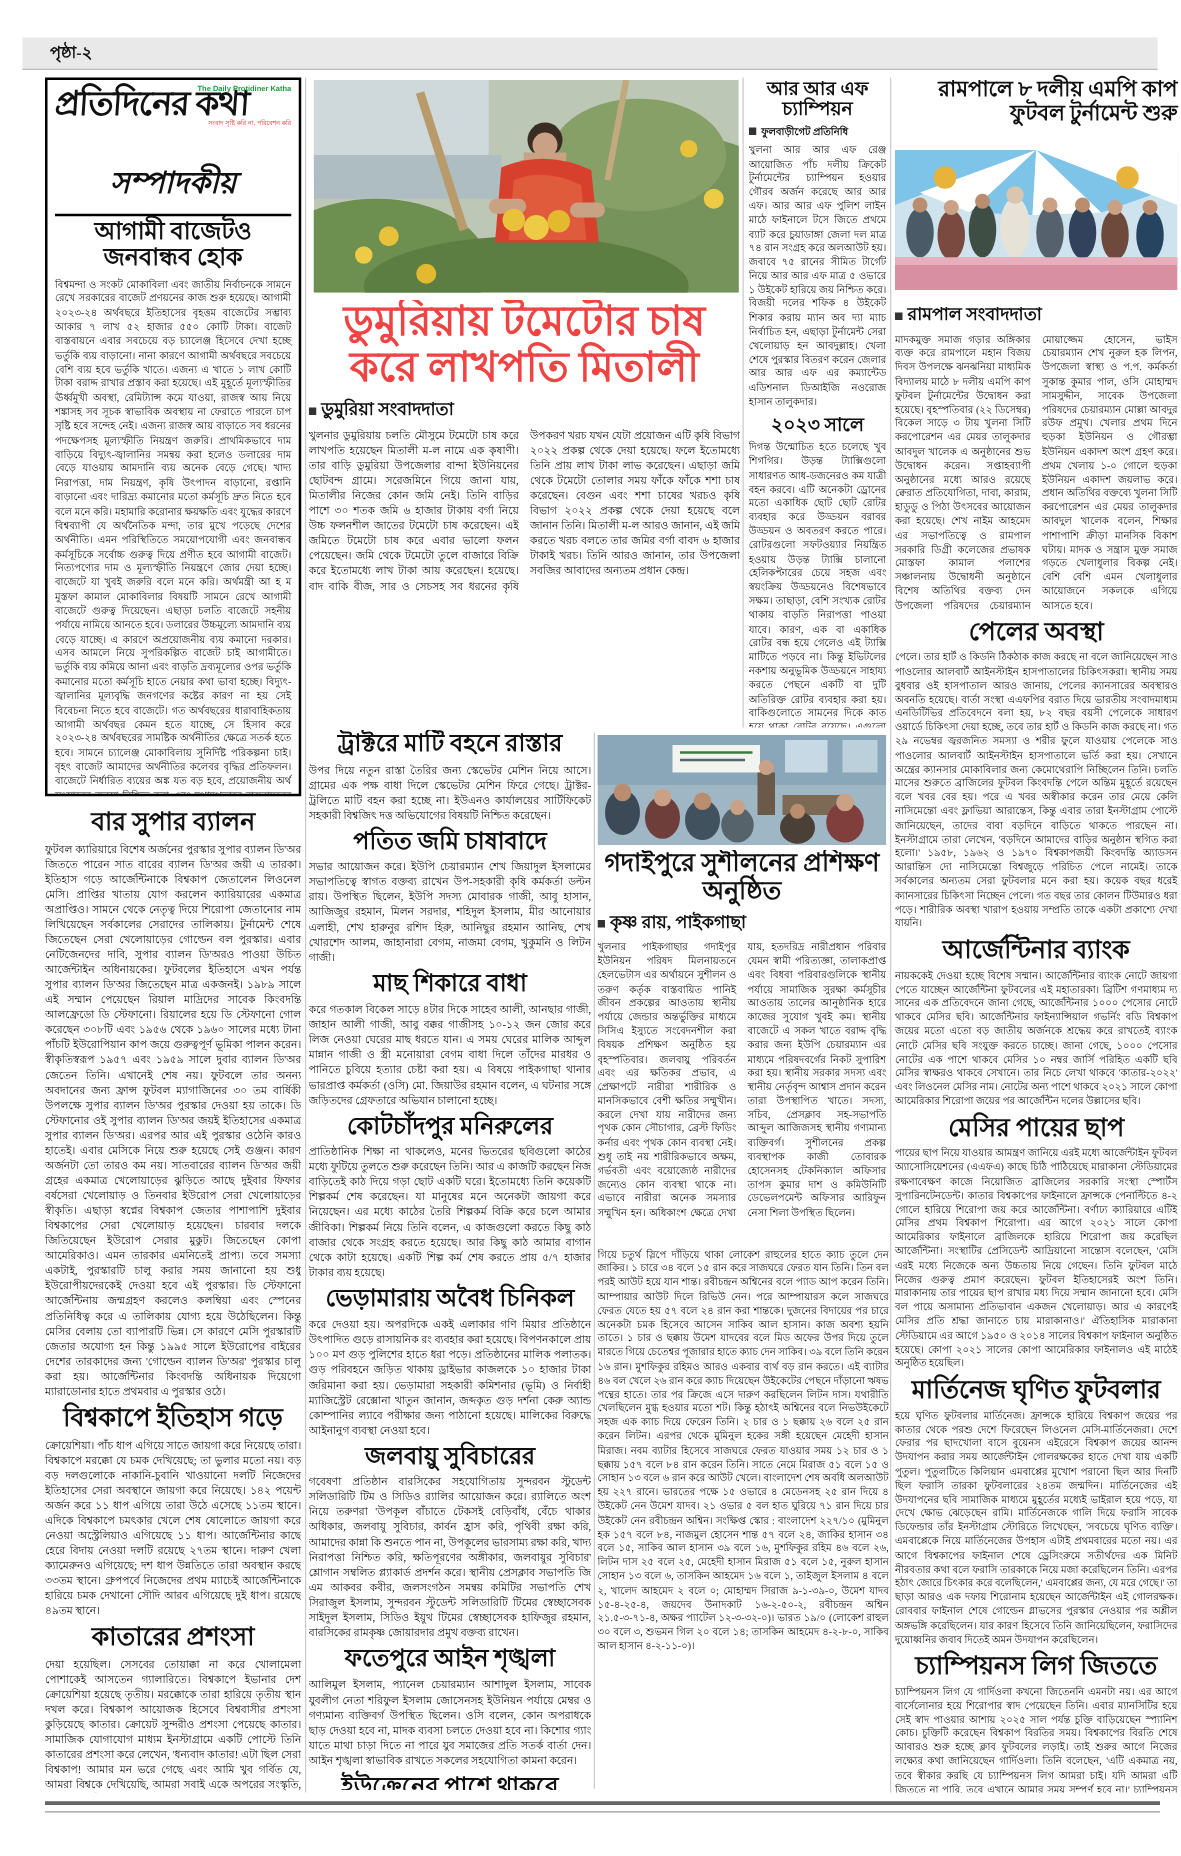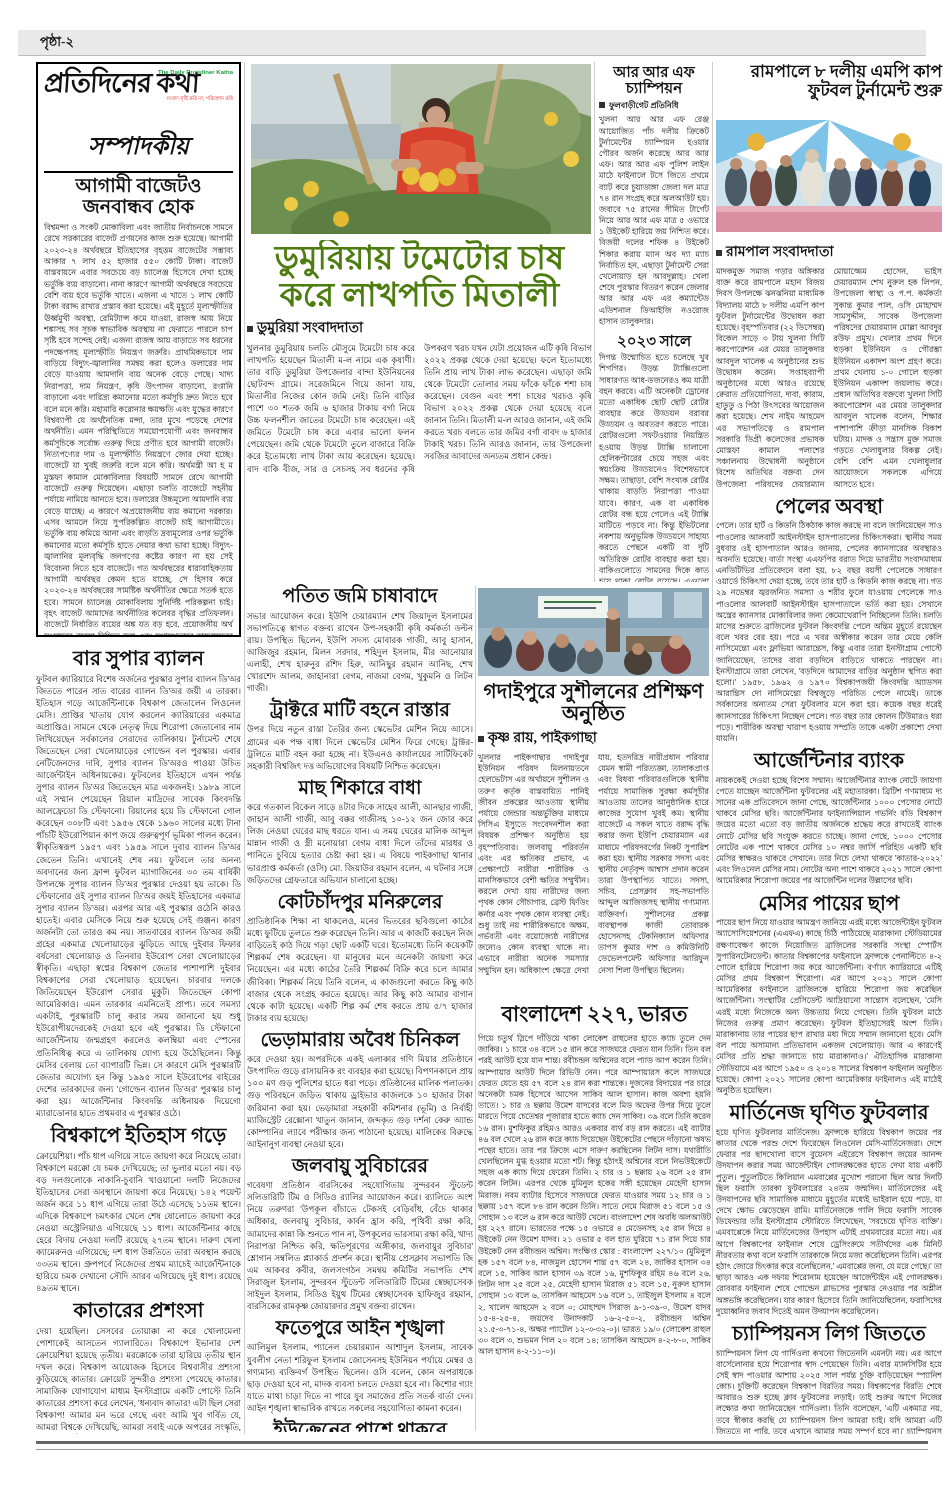--- a/index.html
+++ b/index.html
@@ -29,21 +29,21 @@
   .sec .h1{font-weight:bold;text-align:center;line-height:1.08;margin:2px 0 3px 0;}
   .h-col1{font-size:20px;}
   .h-mid{font-size:19px;}
   .h-right{font-size:20px;}
   .h-small{font-size:15px;}
   .h-cricket{font-size:21px;}
   .byline{font-size:14px;font-weight:bold;margin:2px 0 2px 0;}
   .byline .sq{display:inline-block;width:6px;height:6px;background:#333;margin-right:4px;}
   .cols2{column-count:2;column-gap:9px;}
   
-  .tomato-head{font-size:33px;font-weight:bold;color:#4d7c0f;text-align:center;line-height:1.12;}
+  .tomato-head{font-size:33px;font-weight:bold;color:#ef4444;text-align:center;line-height:1.12;}
   .rampal-head{font-size:17px;font-weight:bold;text-align:right;line-height:1.12;}
   .flowcol{overflow:hidden;}
   .vsep{background:#cccccc;width:1px;}
   .bottomrule{left:36px;top:1441px;width:892px;height:5px;border-top:3px solid #666;border-bottom:1px solid #999;}
   .photo{display:block;}
 </style>
 </head>
 <body>
 
 <div id="paper">
@@ -113,26 +113,26 @@
   </svg>
 
   <div class="abs" style="left:247px;top:240px;width:345px;height:342px;overflow:hidden;">
     <div class="tomato-head">ডুমুরিয়ায় টমেটোর চাষ করে লাখপতি মিতালী</div>
     <div class="byline"><span class="sq"></span><span>ডুমুরিয়া সংবাদদাতা</span></div>
     <div class="body cols2">খুলনার ডুমুরিয়ায় চলতি মৌসুমে টমেটো চাষ করে লাখপতি হয়েছেন মিতালী ম-ল নামে এক কৃষাণী। তার বাড়ি ডুমুরিয়া উপজেলার বান্দা ইউনিয়নের ছোটবন্দ গ্রামে। সরেজমিনে গিয়ে জানা যায়, মিতালীর নিজের কোন জমি নেই। তিনি বাড়ির পাশে ৩০ শতক জমি ৬ হাজার টাকায় বর্গা নিয়ে উচ্চ ফলনশীল জাতের টমেটো চাষ করেছেন। এই জমিতে টমেটো চাষ করে এবার ভালো ফলন পেয়েছেন। জমি থেকে টমেটো তুলে বাজারে বিক্রি করে ইতোমধ্যে লাখ টাকা আয় করেছেন। হয়েছে। বাদ বাকি বীজ, সার ও সেচসহ সব ধরনের কৃষি উপকরণ খরচ যখন যেটা প্রয়োজন এটি কৃষি বিভাগ ২০২২ প্রকল্প থেকে দেয়া হয়েছে। ফলে ইতোমধ্যে তিনি প্রায় লাখ টাকা লাভ করেছেন। এছাড়া জমি থেকে টমেটো তোলার সময় ফাঁকে ফাঁকে শশা চাষ করেছেন। বেগুন এবং শশা চাষের খরচও কৃষি বিভাগ ২০২২ প্রকল্প থেকে দেয়া হয়েছে বলে জানান তিনি। মিতালী ম-ল আরও জানান, এই জমি করতে খরচ বলতে তার জমির বর্গা বাবদ ৬ হাজার টাকাই খরচ। তিনি আরও জানান, তার উপজেলা সবজির আবাদের অন্যতম প্রধান কেন্দ্র।</div>
   </div>
 
   <div class="abs flowcol" style="left:247px;top:584px;width:226px;height:848px;">
     <div class="sec">
+      <div class="h1 h-mid">ট্রাক্টরে মাটি বহনে রাস্তার</div>
+      <div class="body">উপর দিয়ে নতুন রাস্তা তৈরির জন্য স্কেভেটর মেশিন নিয়ে আসে। গ্রামের এক পক্ষ বাধা দিলে স্কেভেটর মেশিন ফিরে গেছে। ট্রাক্টর-ট্রলিতে মাটি বহন করা হচ্ছে না। ইউএনও কার্যালয়ের সার্টিফিকেট সহকারী বিশ্বজিৎ দত্ত অভিযোগের বিষয়টি নিশ্চিত করেছেন।</div>
+    </div>
+    <div class="sec">
       <div class="h1 h-mid">পতিত জমি চাষাবাদে</div>
       <div class="body">সভার আয়োজন করে। ইউপি চেয়ারম্যান শেখ জিয়াদুল ইসলামের সভাপতিত্বে স্বাগত বক্তব্য রাখেন উপ-সহকারী কৃষি কর্মকর্তা ডল্টন রায়। উপস্থিত ছিলেন, ইউপি সদস্য মোবারক গাজী, আবু হাসান, আজিজুর রহমান, মিলন সরদার, শহিদুল ইসলাম, মীর আনোয়ার এলাহী, শেখ হারুনুর রশিদ হিরু, আনিছুর রহমান আনিছ, শেখ খোরশেদ আলম, জাহানারা বেগম, নাজমা বেগম, খুকুমনি ও লিটন গাজী।</div>
-    </div>
-    <div class="sec">
-      <div class="h1 h-mid">ট্রাক্টরে মাটি বহনে রাস্তার</div>
-      <div class="body">উপর দিয়ে নতুন রাস্তা তৈরির জন্য স্কেভেটর মেশিন নিয়ে আসে। গ্রামের এক পক্ষ বাধা দিলে স্কেভেটর মেশিন ফিরে গেছে। ট্রাক্টর-ট্রলিতে মাটি বহন করা হচ্ছে না। ইউএনও কার্যালয়ের সার্টিফিকেট সহকারী বিশ্বজিৎ দত্ত অভিযোগের বিষয়টি নিশ্চিত করেছেন।</div>
     </div>
     <div class="sec">
       <div class="h1 h-mid">মাছ শিকারে বাধা</div>
       <div class="body">করে গতকাল বিকেল সাড়ে ৪টার দিকে সাহেব আলী, আনছার গাজী, জাহান আলী গাজী, আবু বক্কর গাজীসহ ১০-১২ জন জোর করে লিজ নেওয়া ঘেরের মাছ ধরতে যান। এ সময় ঘেরের মালিক আব্দুল মান্নান গাজী ও স্ত্রী মনোয়ারা বেগম বাধা দিলে তাঁদের মারধর ও পানিতে চুবিয়ে হত্যার চেষ্টা করা হয়। এ বিষয়ে পাইকগাছা থানার ভারপ্রাপ্ত কর্মকর্তা (ওসি) মো. জিয়াউর রহমান বলেন, এ ঘটনার সঙ্গে জড়িতদের গ্রেফতারে অভিযান চালানো হচ্ছে।</div>
     </div>
     <div class="sec">
       <div class="h1 h-mid">কোটচাঁদপুর মনিরুলের</div>
       <div class="body">প্রাতিষ্ঠানিক শিক্ষা না থাকলেও, মনের ভিতরের ছবিগুলো কাঠের মধ্যে ফুটিয়ে তুলতে শুরু করেছেন তিনি। আর এ কাজটি করছেন নিজ বাড়িতেই কাঠ দিয়ে গড়া ছোট একটি ঘরে। ইতোমধ্যে তিনি কয়েকটি শিল্পকর্ম শেষ করেছেন। যা মানুষের মনে অনেকটা জায়গা করে নিয়েছেন। এর মধ্যে কাঠের তৈরি শিল্পকর্ম বিক্রি করে চলে আমার জীবিকা। শিল্পকর্ম নিয়ে তিনি বলেন, এ কাজগুলো করতে কিছু কাঠ বাজার থেকে সংগ্রহ করতে হয়েছে। আর কিছু কাঠ আমার বাগান থেকে কাটা হয়েছে। একটি শিল্প কর্ম শেষ করতে প্রায় ৫/৭ হাজার টাকার ব্যয় হয়েছে।</div>
     </div>
     <div class="sec">
@@ -178,21 +178,20 @@
     <circle cx="198" cy="54" r="7" fill="#caa184"></circle>
   </svg>
 
   <div class="abs" style="left:478px;top:680px;width:231px;height:318px;overflow:hidden;">
     <div class="h1 h-right" style="font-size:20px;font-weight:bold;text-align:center;line-height:1.1;">গদাইপুরে সুশীলনের প্রশিক্ষণ অনুষ্ঠিত</div>
     <div class="byline"><span class="sq"></span><span>কৃষ্ণ রায়, পাইকগাছা</span></div>
     <div class="body-sm cols2">খুলনার পাইকগাছার গদাইপুর ইউনিয়ন পরিষদ মিলনায়তনে হেলভেটাস এর অর্থায়নে সুশীলন ও তরুণ কর্তৃক বাস্তবায়িত পানিই জীবন প্রকল্পের আওতায় স্থানীয় পর্যায়ে জেন্ডার অন্তর্ভুক্তির মাধ্যমে সিসিএ ইস্যুতে সংবেদনশীল করা বিষয়ক প্রশিক্ষণ অনুষ্ঠিত হয় বৃহস্পতিবার। জলবায়ু পরিবর্তন এবং এর ক্ষতিকর প্রভাব, এ প্রেক্ষাপটে নারীরা শারীরিক ও মানসিকভাবে বেশী ক্ষতির সম্মুখীন। করলে দেখা যায় নারীদের জন্য পৃথক কোন সৌচাগার, ব্রেস্ট ফিডিং কর্নার এবং পৃথক কোন ব্যবস্থা নেই। শুধু তাই নয় শারীরিকভাবে অক্ষম, গর্ভবতী এবং বয়োজ্যেষ্ঠ নারীদের জন্যেও কোন ব্যবস্থা থাকে না। এভাবে নারীরা অনেক সমস্যার সম্মুখিন হন। অধিকাংশ ক্ষেত্রে দেখা যায়, হতদরিদ্র নারীপ্রধান পরিবার যেমন স্বামী পরিত্যজ্ঞা, তালাকপ্রাপ্ত এবং বিধবা পরিবারগুলিকে স্থানীয় পর্যায়ে সামাজিক সুরক্ষা কর্মসূচীর আওতায় তালের আনুষ্ঠানিক হারে কাজের সুযোগ খুবই কম। স্থানীয় বাজেটে এ সকল খাতে বরাদ্দ বৃদ্ধি করার জন্য ইউপি চেয়ারম্যান এর মাধ্যমে পরিষদবর্গের নিকট সুপারিশ করা হয়। স্থানীয় সরকার সদস্য এবং স্থানীয় নের্তৃবৃন্দ আশ্বাস প্রদান করেন তারা উপস্থাপিত খাতে। সদস্য, সচিব, প্রেসক্লাব সহ-সভাপতি আব্দুল আজিজসহ স্থানীয় গণ্যমান্য ব্যক্তিবর্গ। সুশীলনের প্রকল্প ব্যবস্থাপক কাজী তোবারক হোসেনসহ টেকনিক্যাল অফিসার তাপস কুমার দাশ ও কমিউনিটি ডেভেলপমেন্ট অফিসার আরিফুন নেসা শিলা উপস্থিত ছিলেন।</div>
   </div>
 
   <div class="abs" style="left:478px;top:998px;width:233px;height:430px;overflow:hidden;">
-    <div class="h1 h-cricket" style="font-weight:bold;text-align:center;">বাংলাদেশ ২২৭, ভারত</div>
     <div class="body-sm">গিয়ে চতুর্থ স্লিপে দাঁড়িয়ে থাকা লোকেশ রাহুলের হাতে ক্যাচ তুলে দেন জাকির। ১ চারে ৩৪ বলে ১৫ রান করে সাজঘরে ফেরত যান তিনি। তিন বল পরই আউট হয়ে যান শান্ত। রবীচন্দ্রন অশ্বিনের বলে প্যাড আপ করেন তিনি। আম্পায়ার আউট দিলে রিভিউ নেন। পরে আম্পায়ারস কলে সাজঘরে ফেরত যেতে হয় ৫৭ বলে ২৪ রান করা শান্তকে। দুজনের বিদায়ের পর চারে অনেকটা চমক হিসেবে আসেন সাকিব আল হাসান। কাজ অবশ্য হয়নি তাতে। ১ চার ও ছক্কায় উমেশ যাদবের বলে মিড অফের উপর দিয়ে তুলে মারতে গিয়ে চেতেশ্বর পূজারার হাতে ক্যাচ দেন সাকিব। ৩৯ বলে তিনি করেন ১৬ রান। মুশফিকুর রহিমও আরও একবার ব্যর্থ বড় রান করতে। এই ব্যাটার ৪৬ বল খেলে ২৬ রান করে ক্যাচ দিয়েছেন উইকেটের পেছনে দাঁড়ানো ঋষভ পন্থের হাতে। তার পর ক্রিজে এসে দারুণ করছিলেন লিটন দাস। যথারীতি খেলছিলেন মুগ্ধ হওয়ার মতো শট। কিন্তু হঠাৎই অশ্বিনের বলে নিভউইকেটে সহজ এক ক্যাচ দিয়ে ফেরেন তিনি। ২ চার ও ১ ছক্কায় ২৬ বলে ২৫ রান করেন লিটন। এরপর থেকে মুমিনুল হকের সঙ্গী হয়েছেন মেহেদী হাসান মিরাজ। নবম ব্যাটার হিসেবে সাজঘরে ফেরত যাওয়ার সময় ১২ চার ও ১ ছক্কায় ১৫৭ বলে ৮৪ রান করেন তিনি। সাতে নেমে মিরাজ ৫১ বলে ১৫ ও সোহান ১৩ বলে ৬ রান করে আউট খেলে। বাংলাদেশ শেষ অবধি অলআউট হয় ২২৭ রানে। ভারতের পক্ষে ১৫ ওভারে ৪ মেডেনসহ ২৫ রান দিয়ে ৪ উইকেট নেন উমেশ যাদব। ২১ ওভার ৫ বল হাত ঘুরিয়ে ৭১ রান দিয়ে চার উইকেট নেন রবীচন্দ্রন অশ্বিন। সংক্ষিপ্ত স্কোর : বাংলাদেশ ২২৭/১০ (মুমিনুল হক ১৫৭ বলে ৮৪, নাজমুল হোসেন শান্ত ৫৭ বলে ২৪, জাকির হাসান ৩৪ বলে ১৫, সাকিব আল হাসান ৩৯ বলে ১৬, মুশফিকুর রহিম ৪৬ বলে ২৬, লিটন দাস ২৫ বলে ২৫, মেহেদী হাসান মিরাজ ৫১ বলে ১৫, নুরুল হাসান সোহান ১৩ বলে ৬, তাসকিন আহমেদ ১৬ বলে ১, তাইজুল ইসলাম ৪ বলে ২, খালেদ আহমেদ ২ বলে ০; মোহাম্মদ সিরাজ ৯-১-৩৯-০, উমেশ যাদব ১৫-৪-২৫-৪, জয়দেব উনাদকাট ১৬-২-৫০-২, রবীচন্দ্রন অশ্বিন ২১.৫-৩-৭১-৪, অক্ষর প্যাটেল ১২-৩-৩২-০)। ভারত ১৯/০ (লোকেশ রাহুল ৩০ বলে ৩, শুভমন গিল ২০ বলে ১৪; তাসকিন আহমেদ ৪-২-৮-০, সাকিব আল হাসান ৪-২-১১-০)।</div>
   </div>
 
   <div class="abs flowcol" style="left:599px;top:62px;width:110px;height:520px;">
     <div class="sec">
       <div class="h1 h-small">আর আর এফ চ্যাম্পিয়ন</div>
       <div class="byline" style="font-size:8px;"><span class="sq"></span><span>ফুলবাড়ীগেট প্রতিনিধি</span></div>
       <div class="body-sm">খুলনা আর আর এফ রেঞ্জ আয়োজিত পাঁচ দলীয় ক্রিকেট টুর্নামেন্টের চ্যাম্পিয়ন হওয়ার গৌরব অর্জন করেছে আর আর এফ। আর আর এফ পুলিশ লাইন মাঠে ফাইনালে টসে জিতে প্রথমে ব্যাট করে চুয়াডাঙ্গা জেলা দল মাত্র ৭৪ রান সংগ্রহ করে অলআউট হয়। জবাবে ৭৫ রানের সীমিত টার্গেট নিয়ে আর আর এফ মাত্র ৫ ওভারে ১ উইকেট হারিয়ে জয় নিশ্চিত করে। বিজয়ী দলের শফিক ৪ উইকেট শিকার করায় ম্যান অব দ্যা ম্যাচ নির্বাচিত হন, এছাড়া টুর্নামেন্ট সেরা খেলোয়াড় হন আবদুল্লাহ। খেলা শেষে পুরস্কার বিতরণ করেন জেলার আর আর এফ এর কম্যান্টেড এডিশনাল ডিআইজি নওরোজ হাসান তালুকদার।</div>
     </div>
     <div class="sec">

